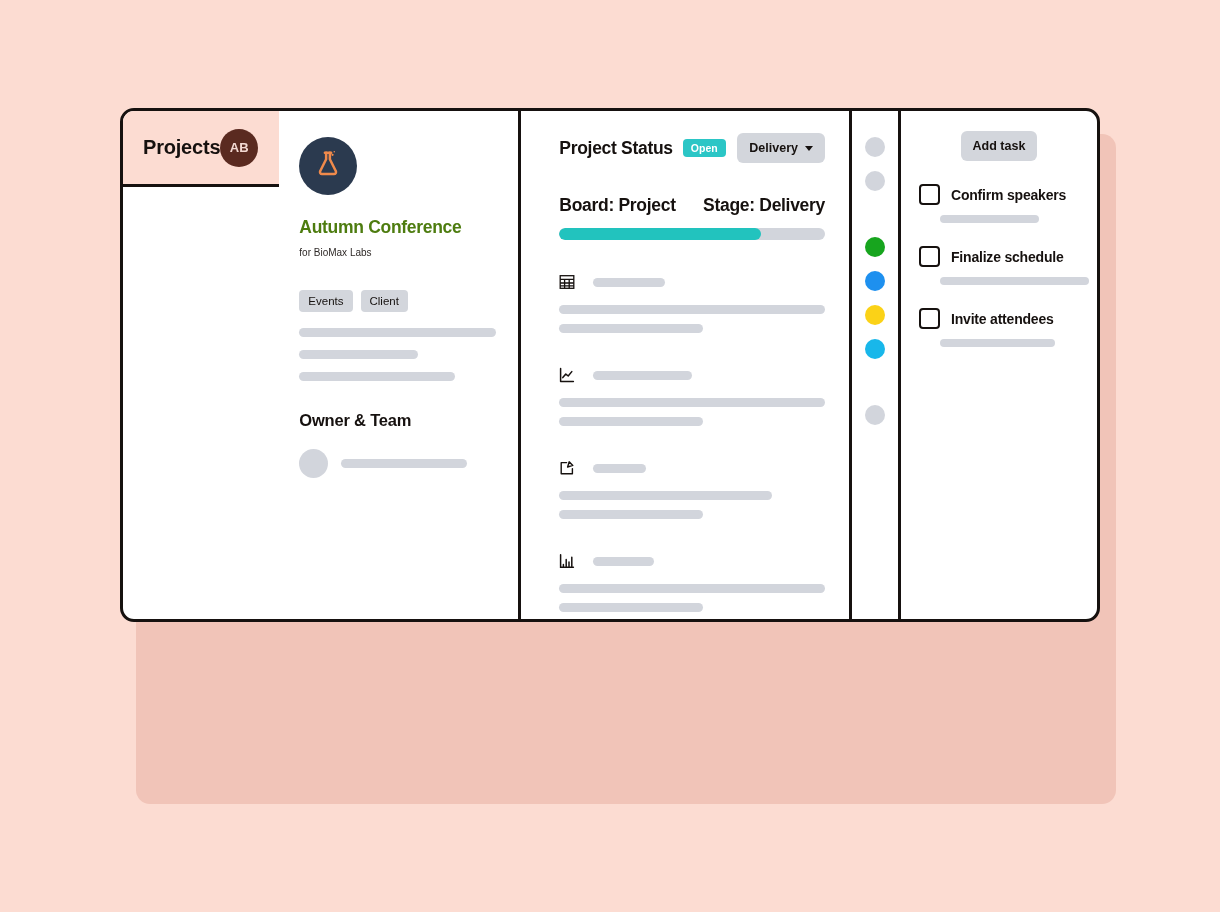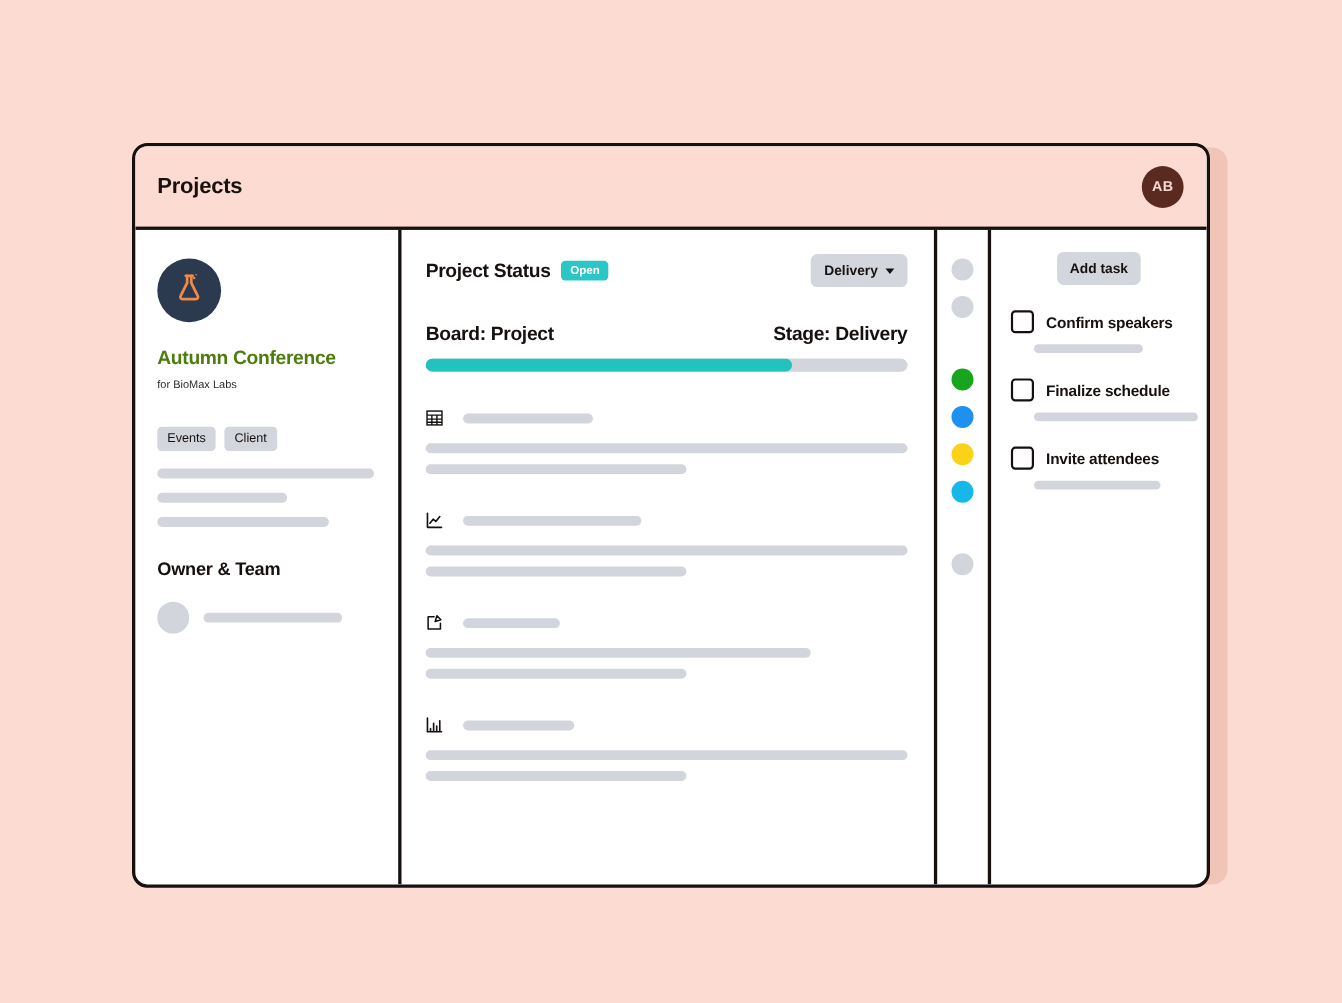--- a/index.html
+++ b/index.html
@@ -20,29 +20,29 @@
     top: 134px;
     width: 980px;
     height: 670px;
     background: #F1C4B8;
     border-radius: 14px;
   }
 
   .card {
     position: absolute;
     left: 120px;
-    top: 130px;
+    top: 108px;
     width: 980px;
-    height: 677px;
+    height: 514px;
     background: #ffffff;
     border: 3px solid #16110F;
     border-radius: 14px;
     overflow: hidden;
     display: flex;
-    flex-direction: column;
+    flex-direction: row;
   }
 
   
   .card-header {
     height: 76px;
     flex: 0 0 76px;
     background: #FCDCD2;
     border-bottom: 3px solid #16110F;
     display: flex;
     align-items: center;
@@ -79,21 +79,21 @@
   .col-sidebar {
     width: 242px;
     flex: 0 0 242px;
     border-right: 3px solid #16110F;
     padding: 26px 22px 0 20px;
   }
 
   .col-main {
     flex: 1;
     border-right: 3px solid #16110F;
-    padding: 22px 24px 0 22px;
+    padding: 22px 24px 0 38px;
     min-width: 0;
   }
 
   .col-dots {
     width: 49px;
     flex: 0 0 49px;
     border-right: 3px solid #16110F;
     padding-top: 26px;
     display: flex;
     flex-direction: column;

